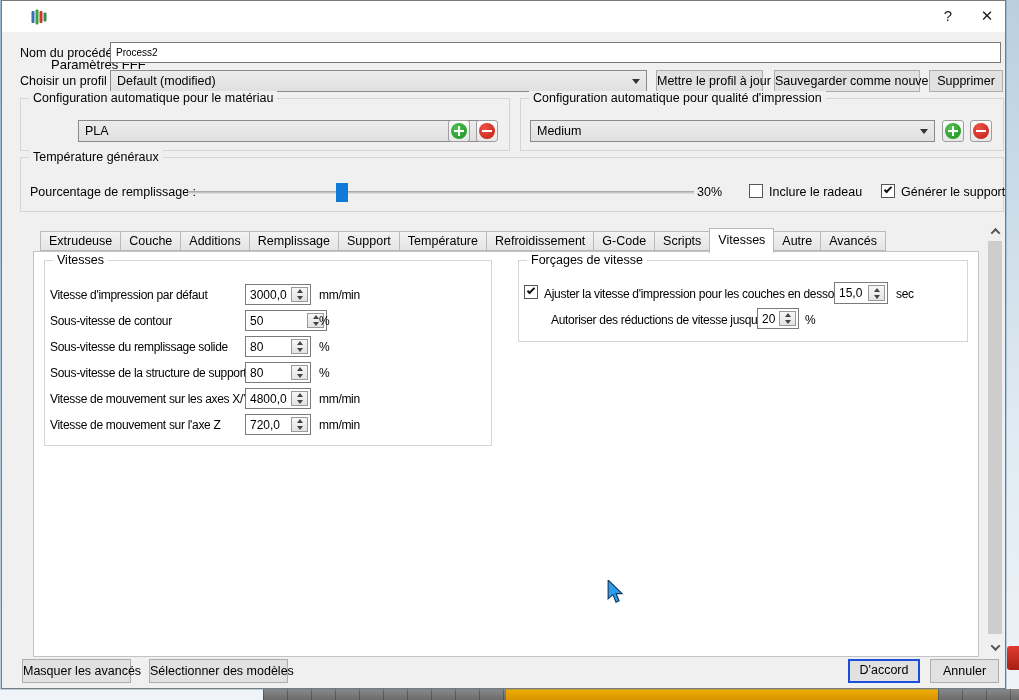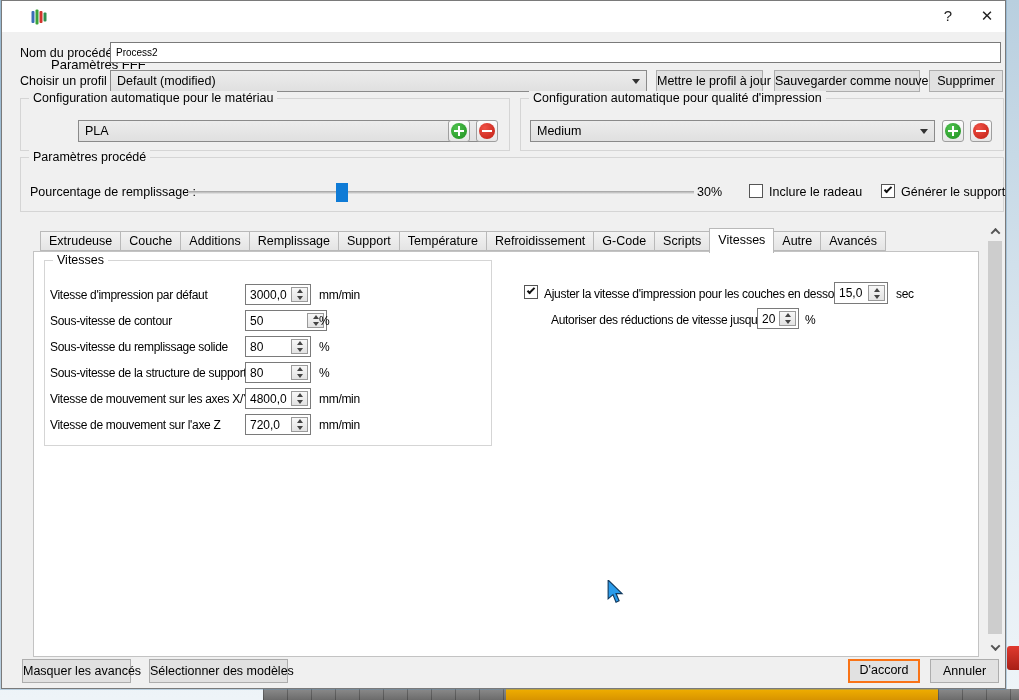--- a/index.html
+++ b/index.html
@@ -30,21 +30,21 @@
 
   .combo { position:absolute; height:22px; background:linear-gradient(#ececec,#e0e0e0);
            border:1px solid #8a8a8a; display:flex; align-items:center; }
   .combo-text { flex:1; padding-left:6px; white-space:nowrap; overflow:hidden; }
   .combo-arrow { width:20px; display:flex; align-items:center; justify-content:center; }
   .tri-down { width:0; height:0; border-left:4px solid transparent; border-right:4px solid transparent;
               border-top:5px solid #333; }
 
   .btn { position:absolute; height:22px; background:#e1e1e1; border:1px solid #adadad;
          text-align:center; line-height:20px; font-size:12.5px; white-space:nowrap; }
-  .btn-default { border:2px solid #f97316; line-height:19px; }
+  .btn-default { border:2px solid #1d4ed8; line-height:19px; }
 
   .groupbox { position:absolute; border:1px solid #d5d5d5; }
   .gb-title { position:absolute; top:-8px; left:8px; background:#f0f0f0; padding:0 4px; white-space:nowrap; }
   .gb-title.on-white { background:#ffffff; }
 
   .iconbtn { position:absolute; width:22px; height:22px; border:1px solid #9f9f9f; border-radius:3px;
              background:linear-gradient(#fdfdfd,#e6e6e6); display:flex; align-items:center; justify-content:center; }
   .circle { position:relative; width:16px; height:16px; border-radius:50%; }
   .circle.green { background:radial-gradient(circle at 35% 30%, #4fc14f, #1d8f1d); }
   .circle.red   { background:radial-gradient(circle at 35% 30%, #ef5146, #c01d12); }
@@ -157,21 +157,21 @@
         </span>
     </div>
     <div class="iconbtn" style="left:940px;top:119px;">
       <span class="circle green"></span>
     </div>
     <div class="iconbtn" style="left:968px;top:119px;">
       <span class="circle red"></span>
     </div>
 
     <div class="groupbox" style="left:18px;top:156px;width:984px;height:55px;">
-      <span class="gb-title">Paramètres procédé</span>
+      <span class="gb-title">Température généraux</span>
     </div>
     <span class="lbl" style="left:28px;top:184px;">Pourcentage de remplissage :</span>
     <div class="slider-track" style="left:186px;top:190px;width:506px;"></div>
     <div class="slider-handle" style="left:334px;top:182px;"></div>
     <span class="lbl" style="left:695px;top:184px;">30%</span>
     <span class="cb" style="left:747px;top:183px;"></span>
     <span class="lbl" style="left:767px;top:184px;">Inclure le radeau</span>
     <span class="cb checked" style="left:879px;top:183px;">
         <span class="mark"></span>
       </span>
@@ -275,20 +275,23 @@
         <div class="spin-half">
             <i class="tri-up-s"></i>
           </div>
         <div class="spin-half">
             <i class="tri-down-s"></i>
           </div>
       </div>
     </div>
     <span class="lbl row-lbl" style="left:317px;top:417px;z-index:2;">mm/min</span>
 
+    <div class="groupbox" style="left:516px;top:259px;width:450px;height:82px;z-index:2;">
+      <span class="gb-title on-white">Forçages de vitesse</span>
+    </div>
     <span class="cb checked" style="left:522px;top:284px;z-index:2;">
         <span class="mark"></span>
       </span>
     <span class="lbl row-lbl" style="left:542px;top:286px;z-index:2;">Ajuster la vitesse d'impression pour les couches en dessous</span>
     <div class="spin" style="left:832px;top:281px;width:54px;height:22px;z-index:2;">
       <input class="spin-val" value="15,0" style="">
       <div class="spin-btns">
         <div class="spin-half">
             <i class="tri-up-s"></i>
           </div>

